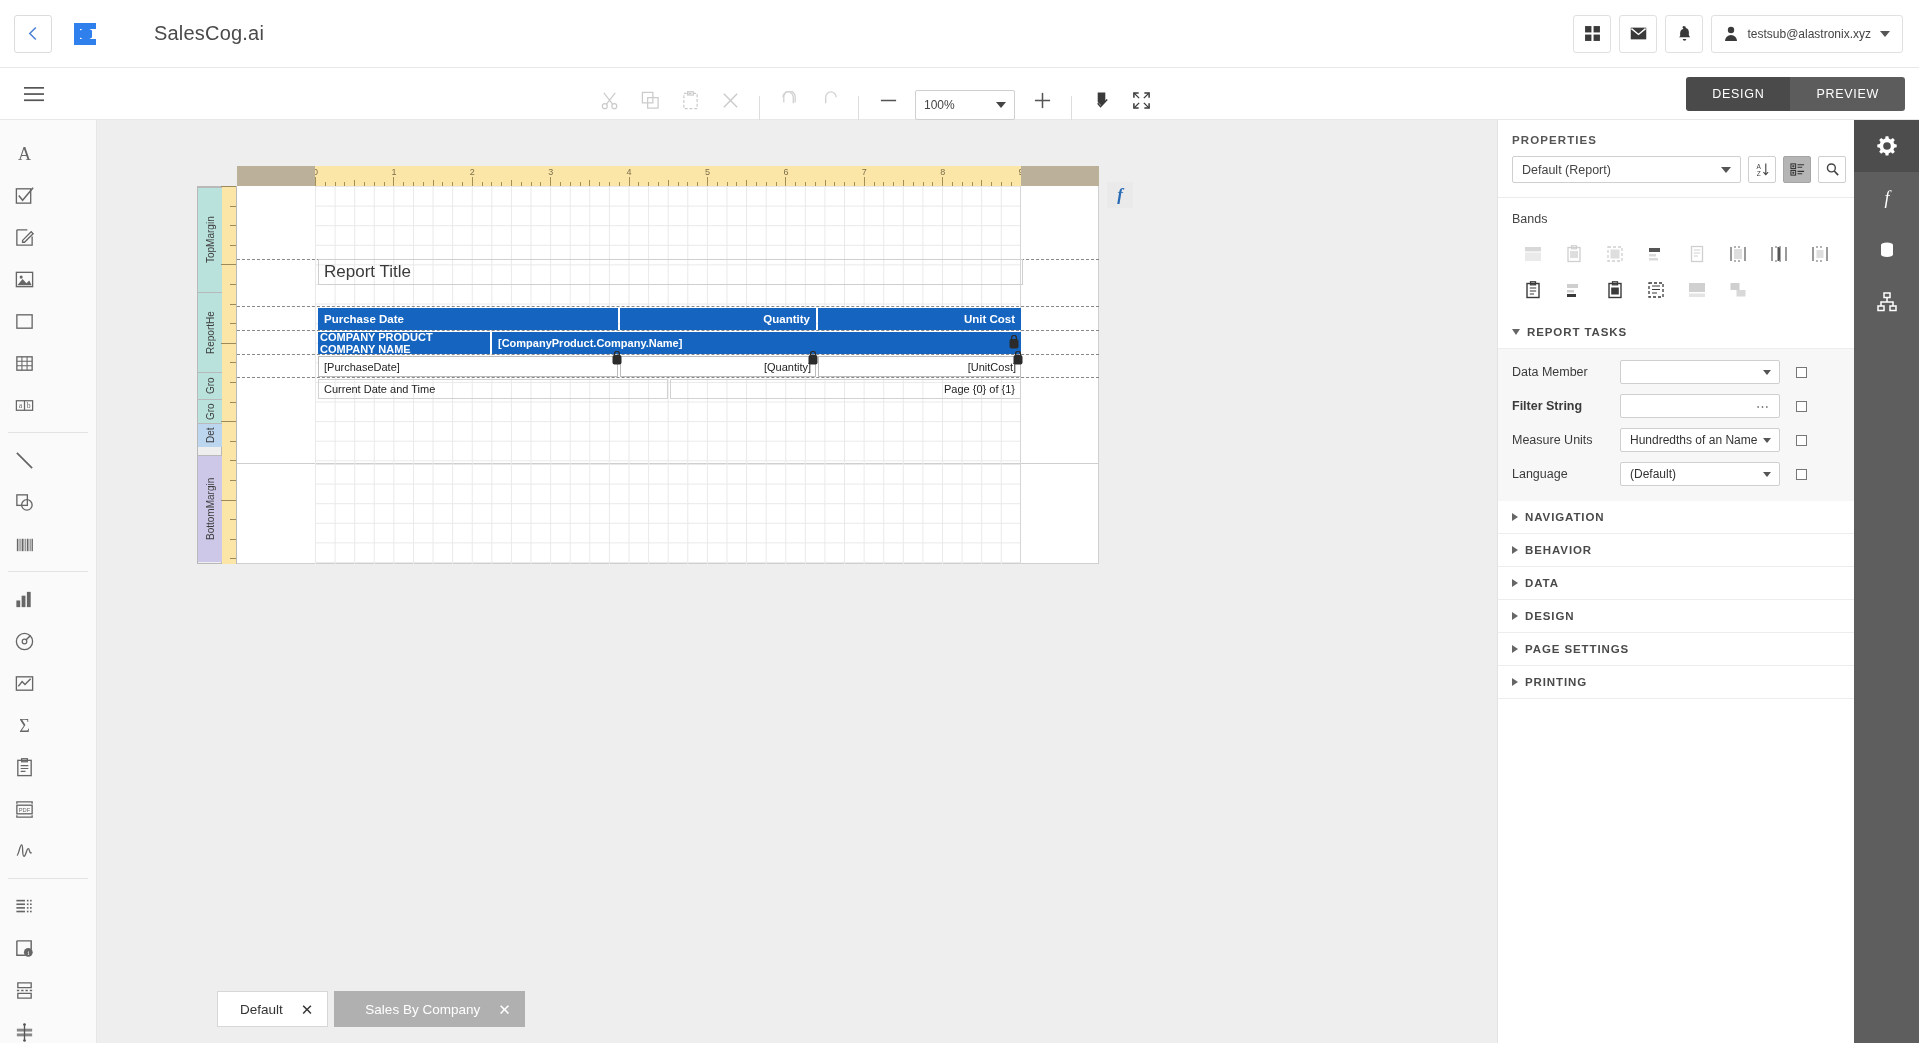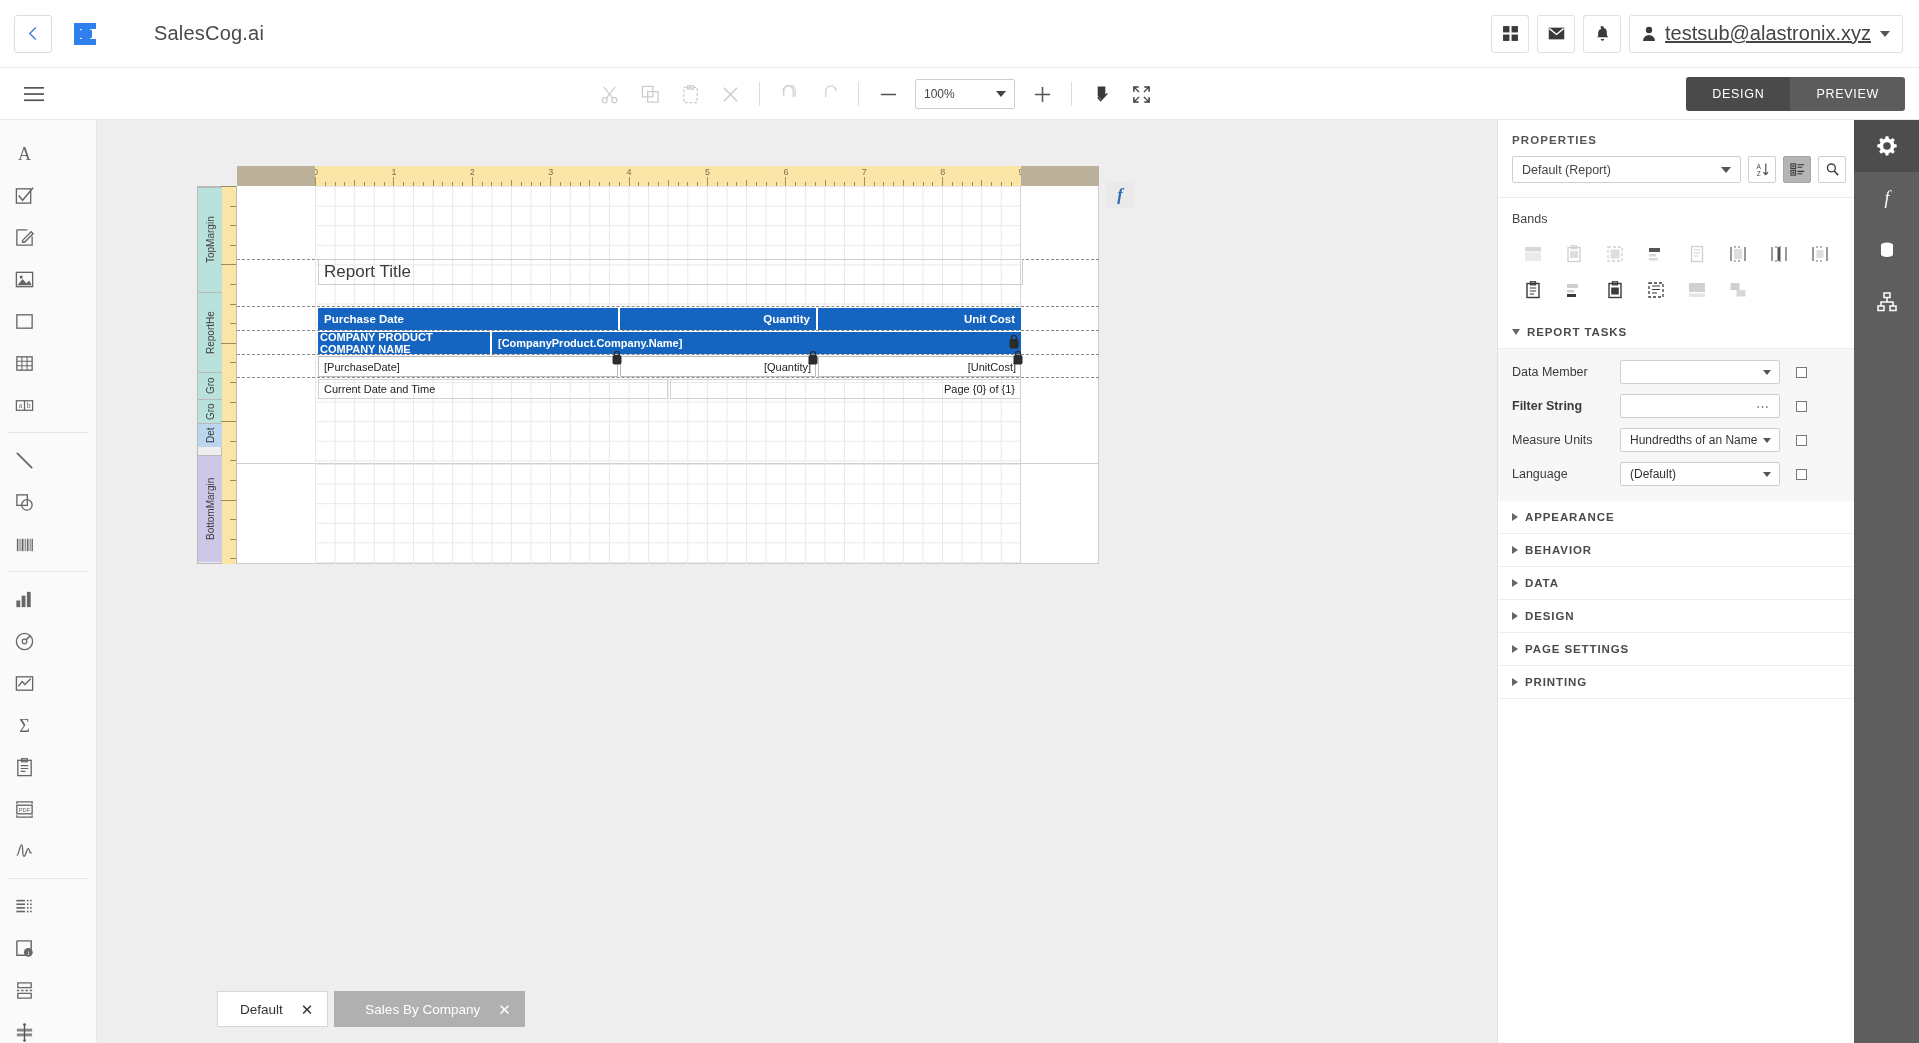--- a/index.html
+++ b/index.html
@@ -35,38 +35,38 @@
   .ticon {
     width:38px; height:38px; border:1px solid #e0e0e0; border-radius:3px;
     background:#fff; display:flex; align-items:center; justify-content:center;
     cursor:pointer;
   }
   .ticon svg { width:17px; height:17px; }
   .user-chip {
     height:38px; border:1px solid #e0e0e0; border-radius:3px; background:#fff;
     display:flex; align-items:center; padding:0 12px; gap:9px; cursor:pointer;
   }
-  .user-chip .uname { font-size:20px; color:#444;text-decoration:underline; }
+  .user-chip .uname { font-size:12px; color:#444; }
   .caret-dn {
     width:0;height:0;border-left:5px solid transparent;border-right:5px solid transparent;
     border-top:6px solid #555;
   }
 
   
   .toolrow {
     position:absolute; left:0; top:68px; width:1919px; height:52px;
     background:#fff; display:flex; align-items:center;
     border-bottom:1px solid #e8e8e8;
   }
   .hamb { width:52px; display:flex; align-items:center; justify-content:center; cursor:pointer;
           margin-left:8px;}
   .hamb svg { width:20px; height:16px; }
   .tools-center {
     position:absolute; left:590px; top:0; height:52px;
-    display:flex; align-items:center; gap:0px;
+    display:flex; align-items:flex-end; gap:0px;
   }
   .tbtn {
     width:40px; height:40px; display:flex; align-items:center; justify-content:center;
     cursor:pointer; background:transparent; border:none;
   }
   .tbtn svg { width:19px; height:19px; }
   .tbtn.dim svg { opacity:.38; }
   .tsep { width:1px; height:24px; background:#ddd; margin:0 9px; }
   .zoomsel {
     width:100px; height:30px; border:1px solid #cfcfcf; border-radius:2px; background:#fff;
@@ -995,21 +995,21 @@
       <div class="prop-ctl">
         <span>(Default)</span>
         <span class="zcaret"></span>
       </div>
       <span class="prop-chk"></span>
     </div>
   </div>
 
   <div class="sect-head">
     <span class="tri-r"></span>
-    <span>APPEARANCE</span>
+    <span>NAVIGATION</span>
   </div>
   <div class="sect-head">
     <span class="tri-r"></span>
     <span>BEHAVIOR</span>
   </div>
   <div class="sect-head">
     <span class="tri-r"></span>
     <span>DATA</span>
   </div>
   <div class="sect-head">

